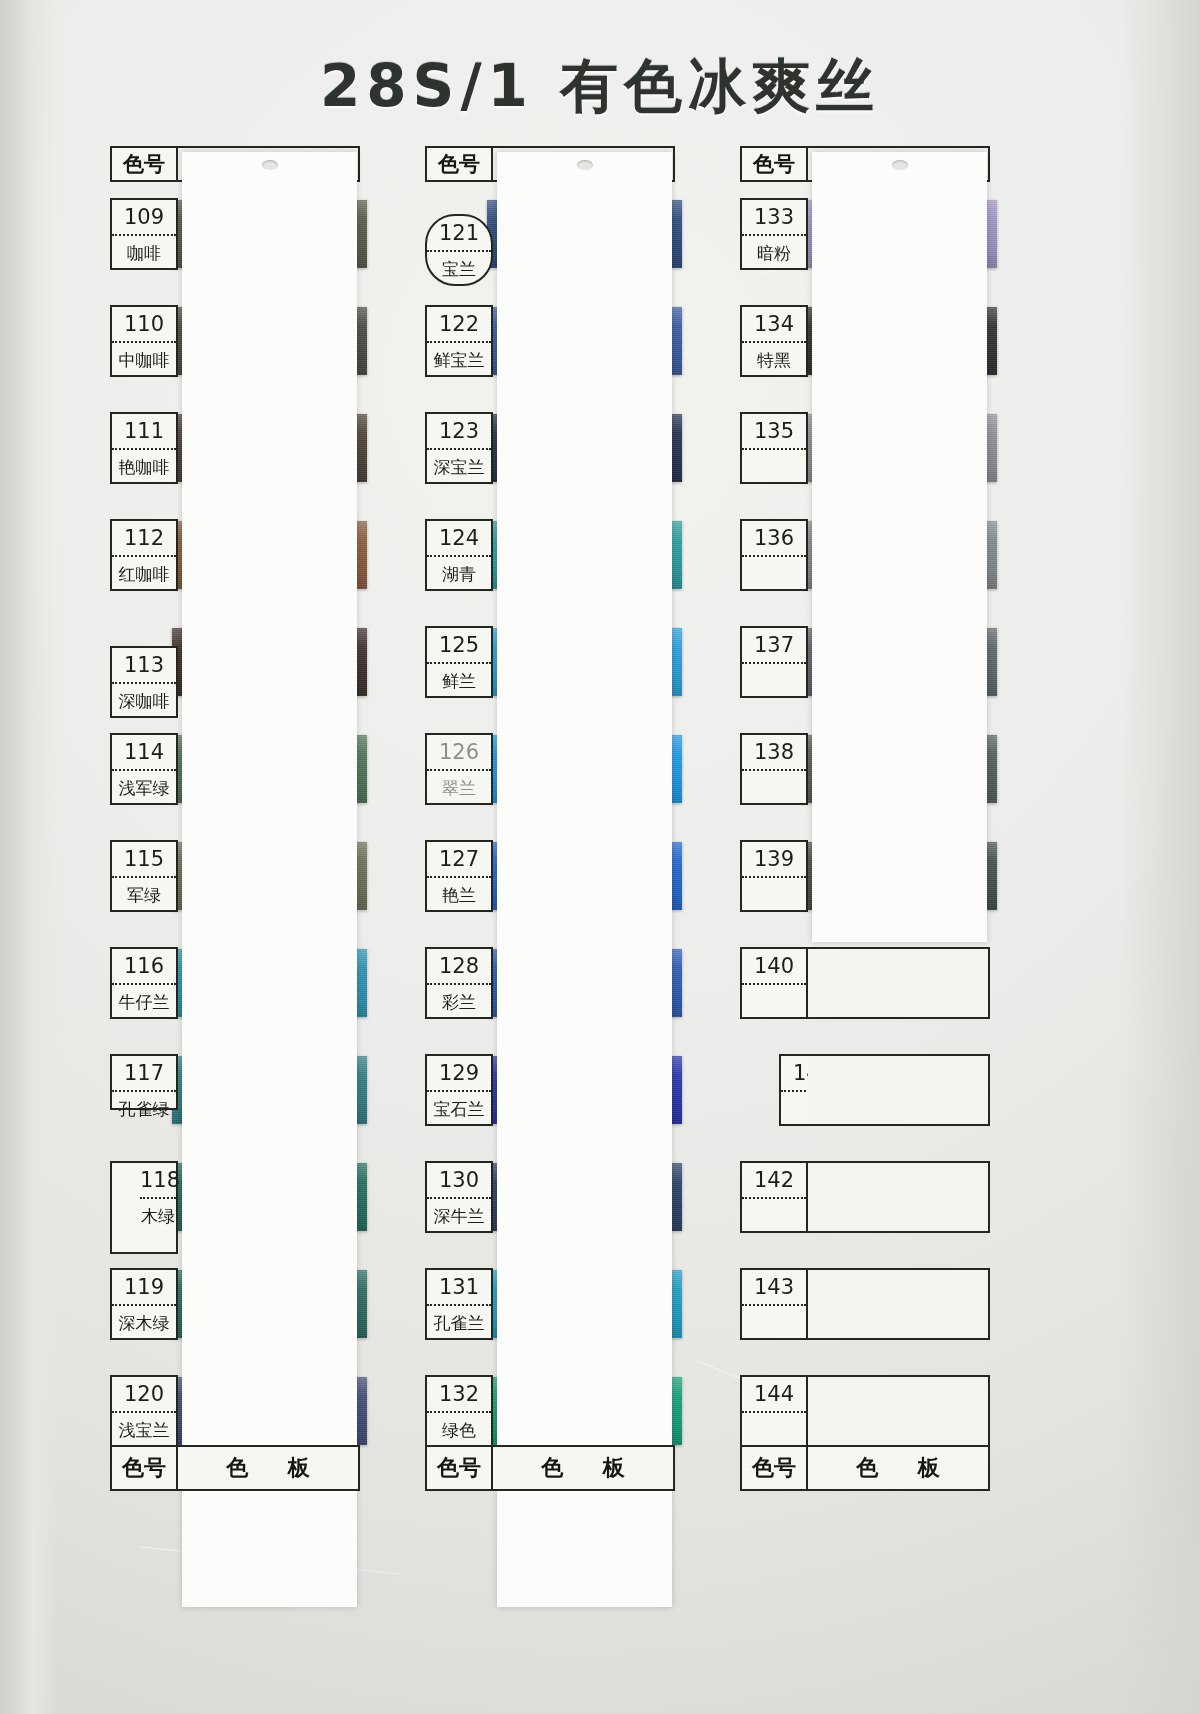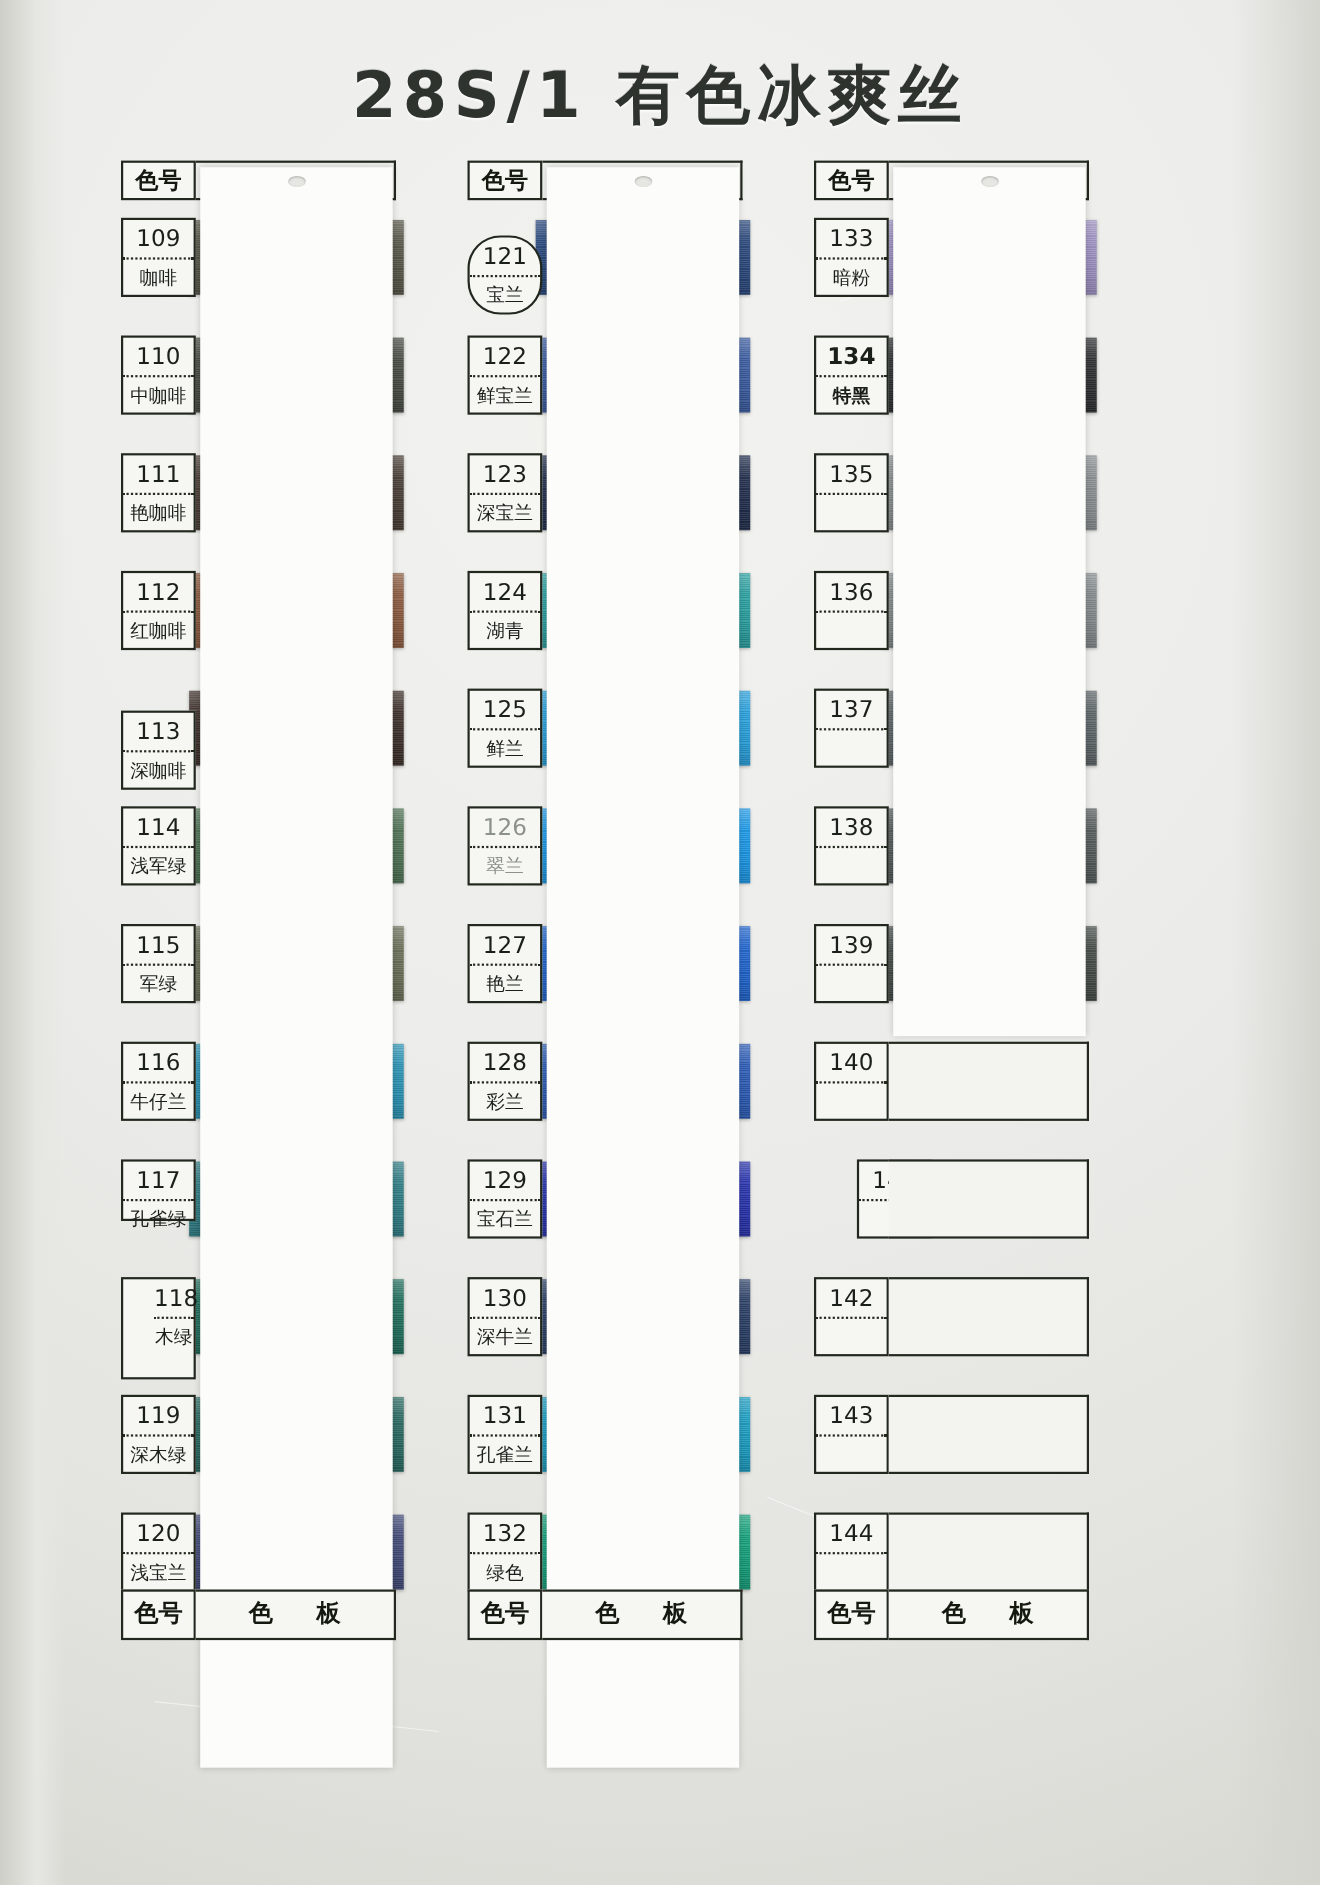--- a/index.html
+++ b/index.html
@@ -362,21 +362,21 @@
         <div class="sheen"></div>
       </div>
       <div class="lbl" style="top: 52px; height: 72px;">
         <div class="num">133</div>
         <div class="nm">暗粉</div>
       </div>
       <div class="yarn" style="background: rgb(45, 47, 49); top: 161px; left: 62px; position: absolute;">
         <div class="tex"></div>
         <div class="sheen"></div>
       </div>
-      <div class="lbl" style="top: 159px; height: 72px; font-weight: bold;">
+      <div class="lbl" style="top: 159px; height: 72px;">
         <div class="num">134</div>
         <div class="nm">特黑</div>
       </div>
       <div class="yarn" style="background: rgb(140, 145, 148); top: 268px; left: 62px; position: absolute;">
         <div class="tex"></div>
         <div class="sheen"></div>
       </div>
       <div class="lbl" style="top: 266px; height: 72px;">
         <div class="num">135</div>
         <div class="nm"></div>

